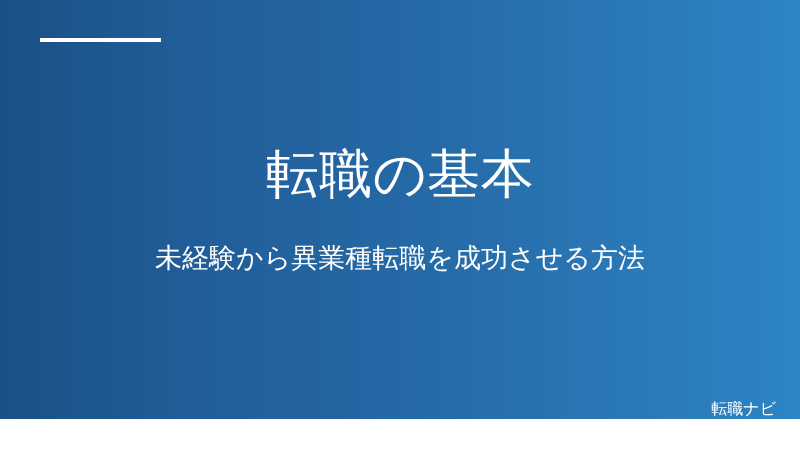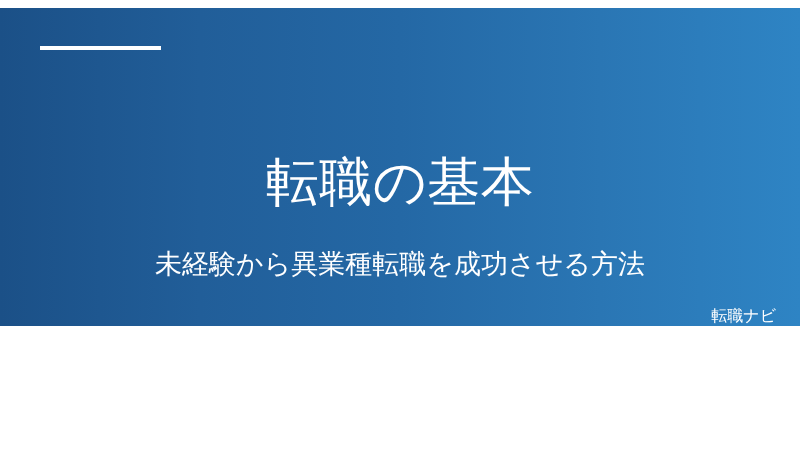--- a/index.html
+++ b/index.html
@@ -8,24 +8,23 @@
     padding: 0;
     background: #ffffff;
   }
   body {
     font-family: "Liberation Sans", "DejaVu Sans", sans-serif;
   }
 
   .slide {
     position: relative;
     width: 800px;
-    height: 318px;
+    height: 419px;
     overflow: hidden;
     background: linear-gradient(90deg, #1b5087 0%, #215e99 25%, #2468a5 50%, #2a76b4 75%, #2e84c4 100%);
-    margin-top: 8px;
     -webkit-font-smoothing: antialiased;
   }
 
   
   .accent-bar {
     position: absolute;
     left: 40px;
     top: 38px;
     width: 121px;
     height: 4px;
@@ -65,21 +64,20 @@
     left: 0;
     right: 0;
     top: 240px;
     text-align: center;
     color: #ffffff;
     font-size: 27px;
     line-height: 36px;
     font-weight: 400;
     letter-spacing: 0px;
     white-space: nowrap;
-    font-family: Liberation Mono, monospace;
   }
 
   
   .footer-brand {
     position: absolute;
     right: 24px;
     bottom: 0;
     color: #ffffff;
     font-size: 16px;
     line-height: 20px;

